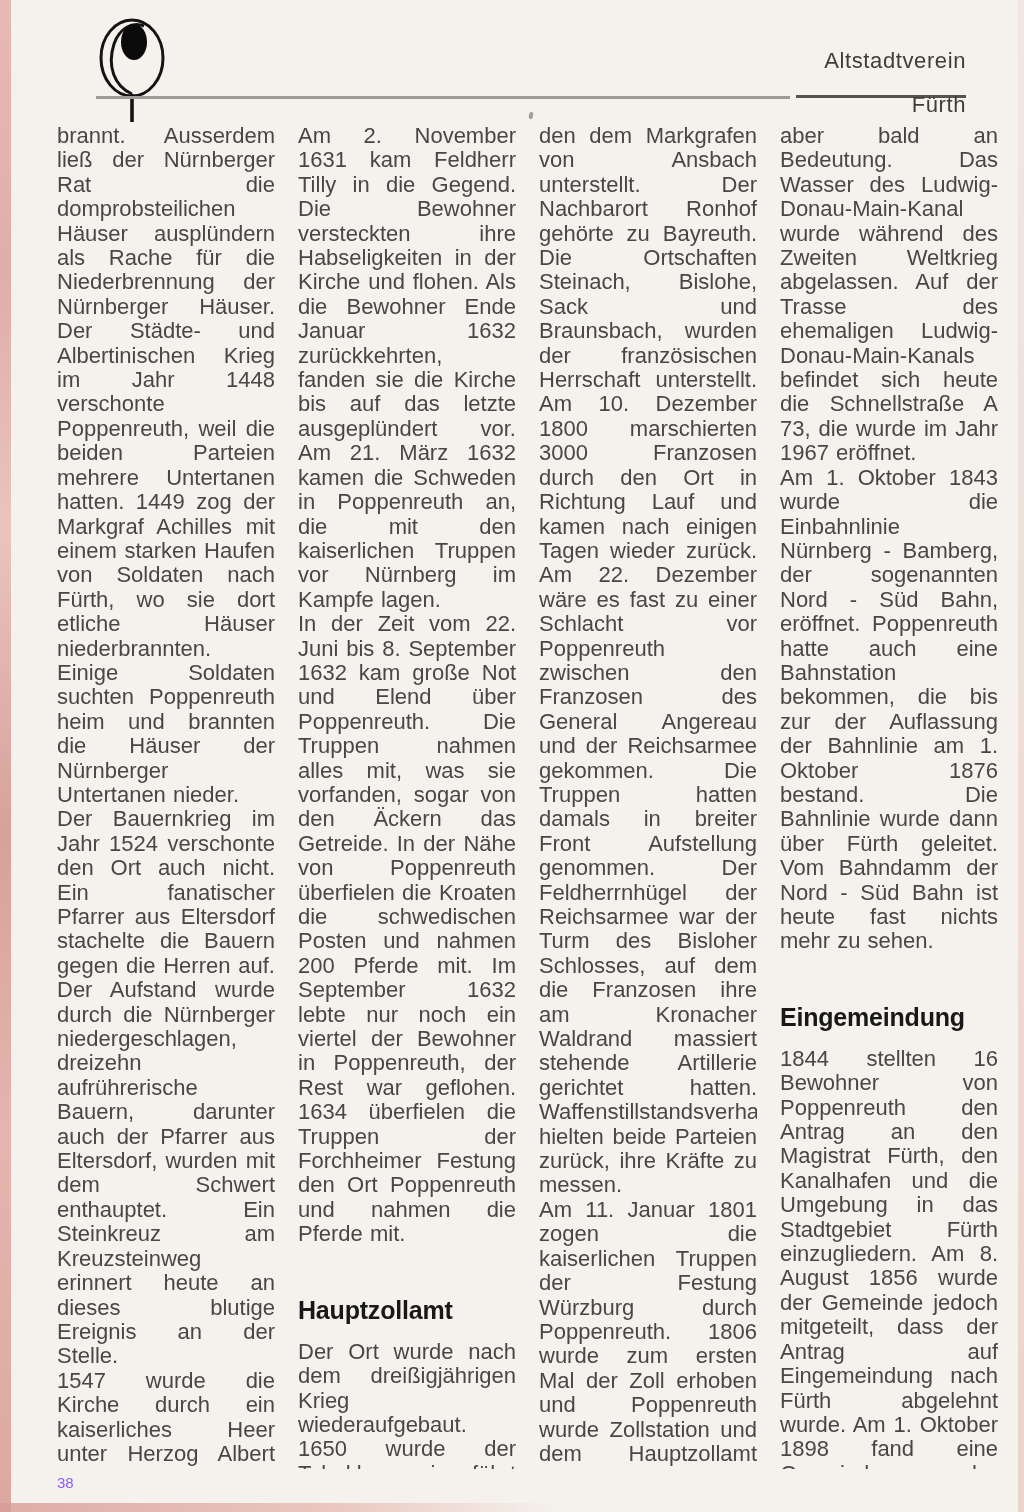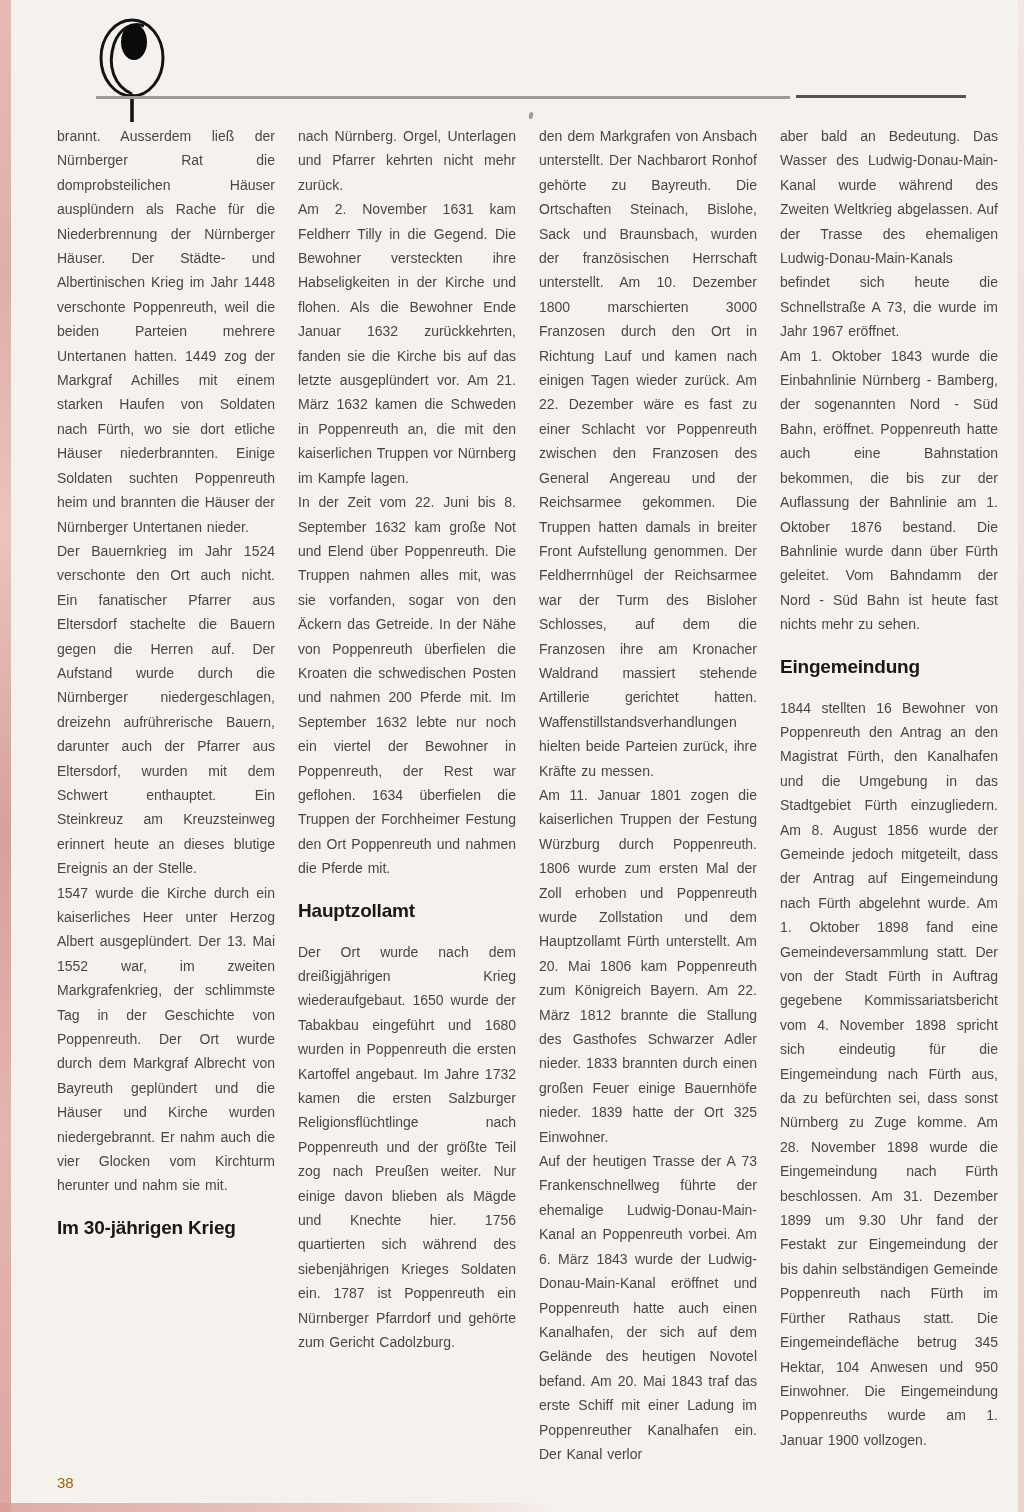--- a/index.html
+++ b/index.html
@@ -48,33 +48,33 @@
   }
   
   .cols{
     position:absolute;left:57px;top:124px;width:941px;height:1345px;
     display:grid;grid-template-columns:repeat(4,1fr);column-gap:23px;
     overflow:hidden;
   }
   .col{overflow:hidden;}
   .para{
     margin:0;
-    font-size:14px;line-height:24.4px;
+    font-size:22px;line-height:24.4px;
     text-align:justify;
     color:#474747;
     word-spacing:1px;
   }
   .colhead{
-    margin:16px 0 16px 0;
-    font-size:19px;line-height:27px;
+    margin:50px 0 16px 0;
+    font-size:25px;line-height:27px;
     font-weight:bold;color:#181818;letter-spacing:-0.2px;
   }
   .pagenum{
     position:absolute;left:57px;top:1474px;
-    font-size:15px;color:#a16207;
+    font-size:15px;color:#8b5cf6;
   }
 </style>
 </head>
 <body>
 
 <div class="page">
 
   <div class="edge-left"></div>
   <div class="edge-right"></div>
   <div class="edge-bottom"></div>
@@ -83,30 +83,33 @@
   <svg class="logo" viewBox="0 0 96 108" xmlns="http://www.w3.org/2000/svg" aria-hidden="true">
     <ellipse cx="48" cy="44" rx="31" ry="38" fill="none" stroke="#141414" stroke-width="3"></ellipse>
     <path d="M48 80 C30 72 23 52 30 30 C35 15 48 7 60 12" fill="none" stroke="#141414" stroke-width="3"></path>
     <ellipse cx="50" cy="28" rx="13" ry="18" fill="#0b0b0b"></ellipse>
     <rect x="46.2" y="80" width="3.6" height="28" fill="#141414"></rect>
   </svg>
 
   <div class="rule-long"></div>
   <div class="rule-short"></div>
 
+  <div class="brand">
+    <div class="line1">Altstadtverein</div>
+    <div class="line2">Fürth</div>
+  </div>
 
   <div class="cols">
     <div class="col">
         <p class="para">brannt. Ausserdem ließ der Nürnberger Rat die domprobsteilichen Häuser ausplündern als Rache für die Niederbrennung der Nürnberger Häuser. Der Städte- und Albertinischen Krieg im Jahr 1448 verschonte Poppenreuth, weil die beiden Parteien mehrere Untertanen hatten. 1449 zog der Markgraf Achilles mit einem starken Haufen von Soldaten nach Fürth, wo sie dort etliche Häuser niederbrannten. Einige Soldaten suchten Poppenreuth heim und brannten die Häuser der Nürnberger Untertanen nieder.</p>
         <p class="para">Der Bauernkrieg im Jahr 1524 verschonte den Ort auch nicht. Ein fanatischer Pfarrer aus Eltersdorf stachelte die Bauern gegen die Herren auf. Der Aufstand wurde durch die Nürnberger niedergeschlagen, dreizehn aufrührerische Bauern, darunter auch der Pfarrer aus Eltersdorf, wurden mit dem Schwert enthauptet. Ein Steinkreuz am Kreuzsteinweg erinnert heute an dieses blutige Ereignis an der Stelle.</p>
         <p class="para">1547 wurde die Kirche durch ein kaiserliches Heer unter Herzog Albert ausgeplündert. Der 13. Mai 1552 war, im zweiten Markgrafenkrieg, der schlimmste Tag in der Geschichte von Poppenreuth. Der Ort wurde durch dem Markgraf Albrecht von Bayreuth geplündert und die Häuser und Kirche wurden niedergebrannt. Er nahm auch die vier Glocken vom Kirchturm herunter und nahm sie mit.</p>
         <h2 class="colhead">Im 30-jährigen Krieg</h2>
       </div>
     <div class="col">
-        <p class="para">nach Nürnberg. Orgel, Unterlagen und Pfarrer kehrten nicht mehr zurück.</p>
         <p class="para">Am 2. November 1631 kam Feldherr Tilly in die Gegend. Die Bewohner versteckten ihre Habseligkeiten in der Kirche und flohen. Als die Bewohner Ende Januar 1632 zurückkehrten, fanden sie die Kirche bis auf das letzte ausgeplündert vor. Am 21. März 1632 kamen die Schweden in Poppenreuth an, die mit den kaiserlichen Truppen vor Nürnberg im Kampfe lagen.</p>
         <p class="para">In der Zeit vom 22. Juni bis 8. September 1632 kam große Not und Elend über Poppenreuth. Die Truppen nahmen alles mit, was sie vorfanden, sogar von den Äckern das Getreide. In der Nähe von Poppenreuth überfielen die Kroaten die schwedischen Posten und nahmen 200 Pferde mit. Im September 1632 lebte nur noch ein viertel der Bewohner in Poppenreuth, der Rest war geflohen. 1634 überfielen die Truppen der Forchheimer Festung den Ort Poppenreuth und nahmen die Pferde mit.</p>
         <h2 class="colhead">Hauptzollamt</h2>
         <p class="para">Der Ort wurde nach dem dreißigjährigen Krieg wiederaufgebaut. 1650 wurde der Tabakbau eingeführt und 1680 wurden in Poppenreuth die ersten Kartoffel angebaut. Im Jahre 1732 kamen die ersten Salzburger Religionsflüchtlinge nach Poppenreuth und der größte Teil zog nach Preußen weiter. Nur einige davon blieben als Mägde und Knechte hier. 1756 quartierten sich während des siebenjährigen Krieges Soldaten ein. 1787 ist Poppenreuth ein Nürnberger Pfarrdorf und gehörte zum Gericht Cadolzburg.</p>
       </div>
     <div class="col">
         <p class="para">den dem Markgrafen von Ansbach unterstellt. Der Nachbarort Ronhof gehörte zu Bayreuth. Die Ortschaften Steinach, Bislohe, Sack und Braunsbach, wurden der französischen Herrschaft unterstellt. Am 10. Dezember 1800 marschierten 3000 Franzosen durch den Ort in Richtung Lauf und kamen nach einigen Tagen wieder zurück. Am 22. Dezember wäre es fast zu einer Schlacht vor Poppenreuth zwischen den Franzosen des General Angereau und der Reichsarmee gekommen. Die Truppen hatten damals in breiter Front Aufstellung genommen. Der Feldherrnhügel der Reichsarmee war der Turm des Bisloher Schlosses, auf dem die Franzosen ihre am Kronacher Waldrand massiert stehende Artillerie gerichtet hatten. Waffenstillstandsverhandlungen hielten beide Parteien zurück, ihre Kräfte zu messen.</p>
         <p class="para">Am 11. Januar 1801 zogen die kaiserlichen Truppen der Festung Würzburg durch Poppenreuth. 1806 wurde zum ersten Mal der Zoll erhoben und Poppenreuth wurde Zollstation und dem Hauptzollamt Fürth unterstellt. Am 20. Mai 1806 kam Poppenreuth zum Königreich Bayern. Am 22. März 1812 brannte die Stallung des Gasthofes Schwarzer Adler nieder. 1833 brannten durch einen großen Feuer einige Bauernhöfe nieder. 1839 hatte der Ort 325 Einwohner.</p>
         <p class="para">Auf der heutigen Trasse der A 73 Frankenschnellweg führte der ehemalige Ludwig-Donau-Main-Kanal an Poppenreuth vorbei. Am 6. März 1843 wurde der Ludwig-Donau-Main-Kanal eröffnet und Poppenreuth hatte auch einen Kanalhafen, der sich auf dem Gelände des heutigen Novotel befand. Am 20. Mai 1843 traf das erste Schiff mit einer Ladung im Poppenreuther Kanalhafen ein. Der Kanal verlor</p>
       </div>

